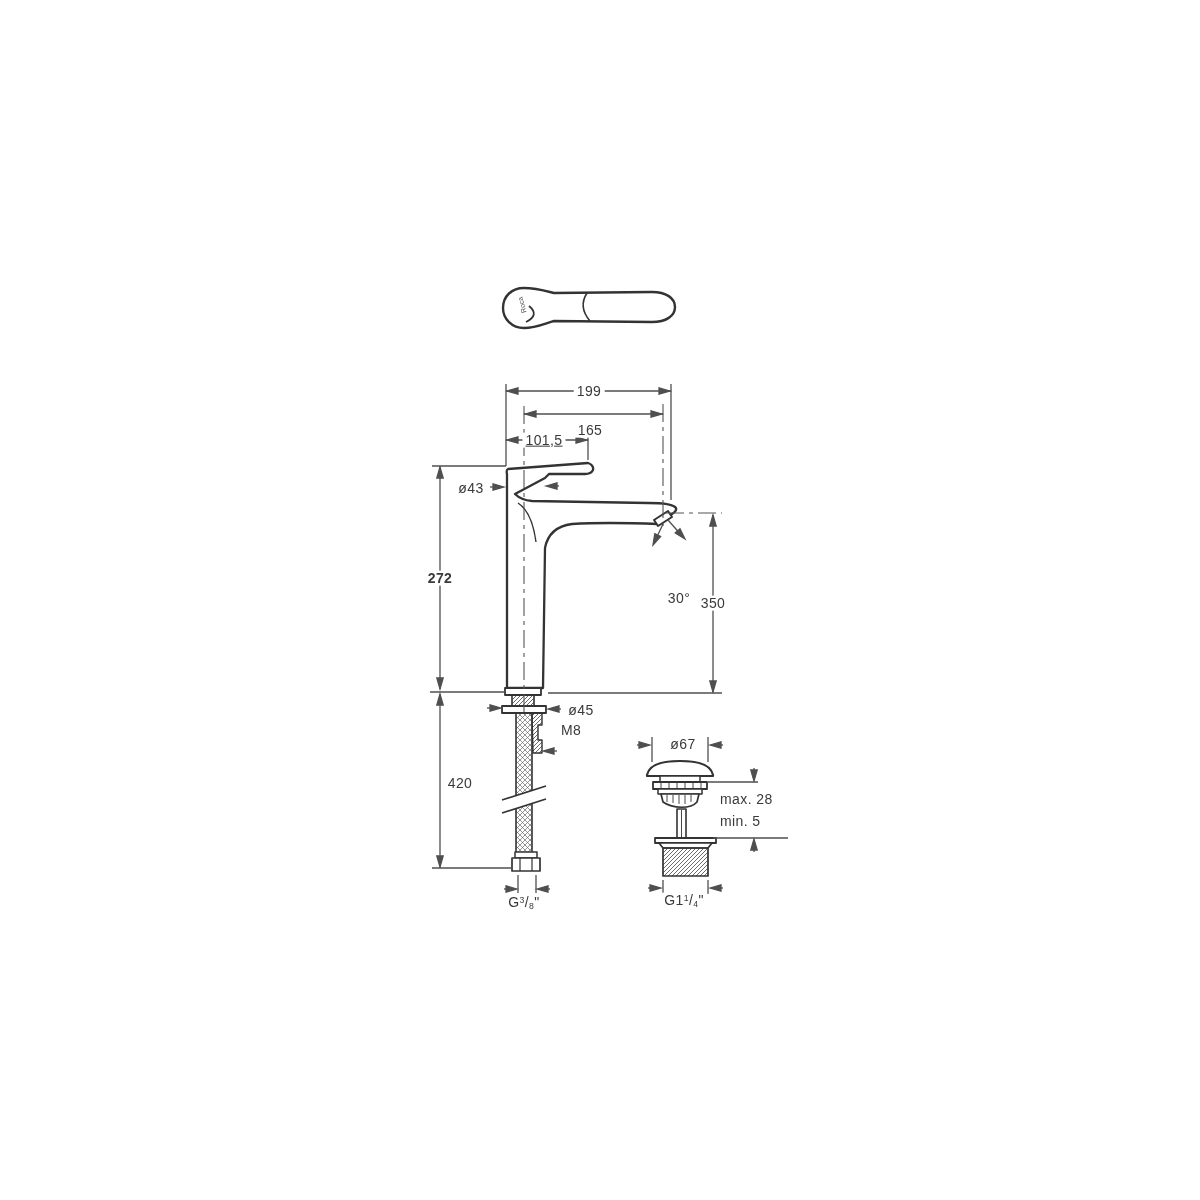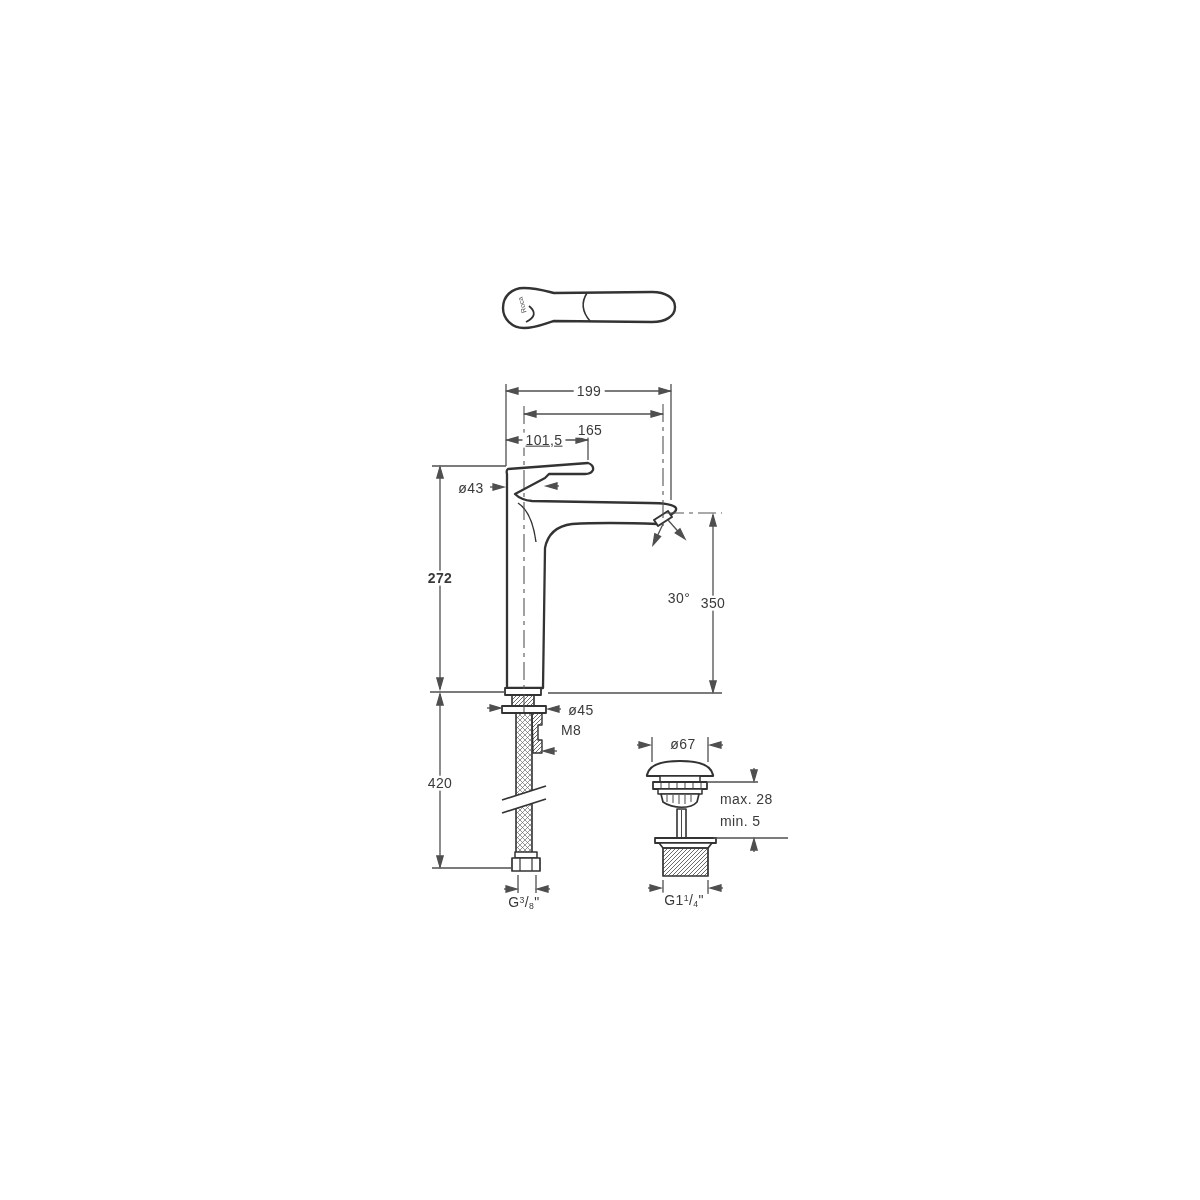--- a/index.html
+++ b/index.html
@@ -207,21 +207,21 @@
 
 <div class="dim-label" style="left:589px;top:391px;">199</div>
 <div class="dim-label" style="left:590px;top:430px;text-align:right;">165</div>
 <div class="dim-label" style="left:544px;top:440px;text-decoration:underline;">101,5</div>
 <div class="dim-label" style="left:471px;top:488px;text-align:center;">ø43</div>
 <div class="dim-label" style="left:440px;top:578px;font-weight:bold;">272</div>
 <div class="dim-label" style="left:713px;top:603px;">350</div>
 <div class="dim-label" style="left:679px;top:555px;margin-top:43px;">30°</div>
 <div class="dim-label" style="left:581px;top:710px;">ø45</div>
 <div class="dim-label" style="left:571px;top:730px;">M8</div>
-<div class="dim-label" style="left:440px;top:783px;">420</div>
+<div class="dim-label" style="left:460px;top:783px;">420</div>
 <div class="dim-label" style="left:683px;top:744px;">ø67</div>
 <div class="dim-label anchor-left" style="left:718px;top:799px;">max. 28</div>
 <div class="dim-label anchor-left" style="left:718px;top:821px;">min. 5</div>
 
 <div class="dim-label" style="left:524px;top:902px;">
   <span>G</span><span class="frac-sup">3</span><span>/</span><span class="frac-sub">8</span><span>"</span>
 </div>
 
 <div class="dim-label" style="left:684px;top:900px;">
   <span>G1</span><span class="frac-sup">1</span><span>/</span><span class="frac-sub">4</span><span>"</span>

